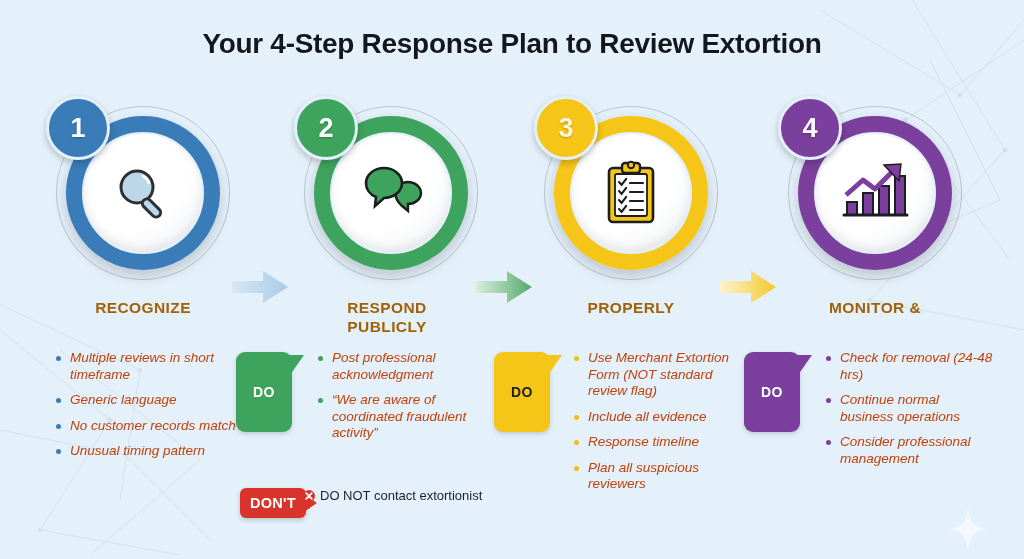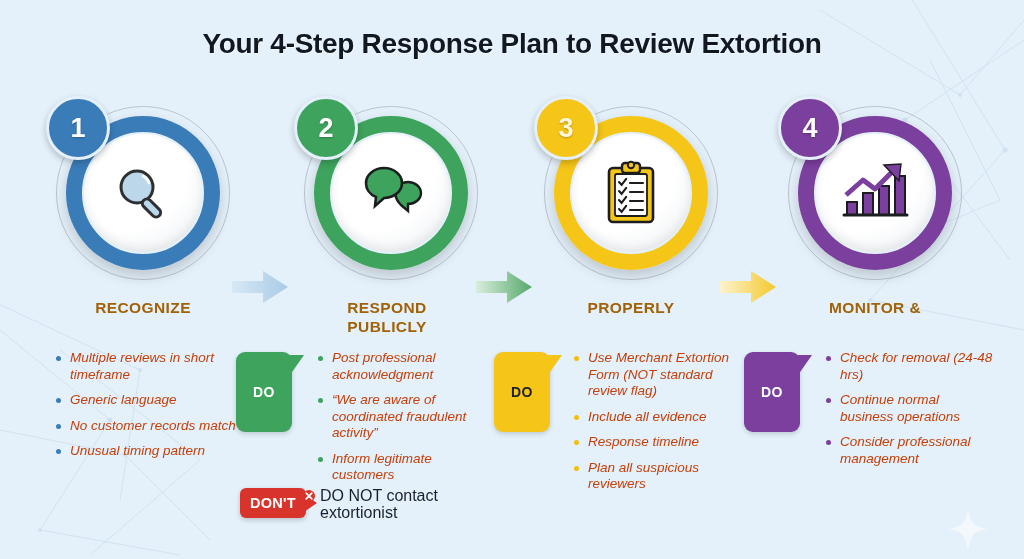--- a/index.html
+++ b/index.html
@@ -107,21 +107,21 @@
     background:var(--dot,#3a7cb8);
   }
   .list-offset{position:absolute;top:5px;}
   .c1-list{left:0;width:200px;}
   .c2-list{left:82px;width:166px;}
   .c3-list{left:80px;width:160px;}
   .c4-list{left:82px;width:168px;}
 
   .dont-line{
     position:absolute;left:82px;top:143px;width:164px;
-    font-size:16px;line-height:16.5px;color:#1b2128;padding-left:2px;
+    font-size:13px;line-height:16.5px;color:#1b2128;padding-left:2px;
   }
   .xicon{position:absolute;left:-16px;top:1px;}
 </style>
 </head>
 <body>
 
 <div id="canvas">
 
   <svg class="bg-net" viewBox="0 0 1024 559" preserveAspectRatio="none">
     <g stroke="#cfe0ee" stroke-width="1" fill="none" opacity="0.85">
@@ -287,21 +287,20 @@
     <div class="col col-2">
       <div class="badge-wrap">
         <div class="badge" style="background:#3da35d;color:#fff;">DO</div>
         <svg class="badge-tail" viewBox="0 0 14 20">
           <path d="M0,0 L14,0 L0,20 Z" fill="#3da35d"></path>
         </svg>
       </div>
       <ul class="blist list-offset c2-list" style="--dot:#3da35d;">
         <li>Post professional acknowledgment</li>
         <li>“We are aware of coordinated fraudulent activity”</li>
-        <li>Inform legitimate customers</li>
       </ul>
       <div class="dont-wrap">
         <div class="dont-badge">DON'T</div>
         <svg class="dont-tail" viewBox="0 0 13 18">
           <path d="M0,0 L13,9 L0,18 Z" fill="#d9342b"></path>
         </svg>
       </div>
       <div class="dont-line">
         <svg class="xicon" width="14" height="14" viewBox="0 0 14 14">
           <circle cx="7" cy="7" r="6" fill="#d9342b"></circle>

